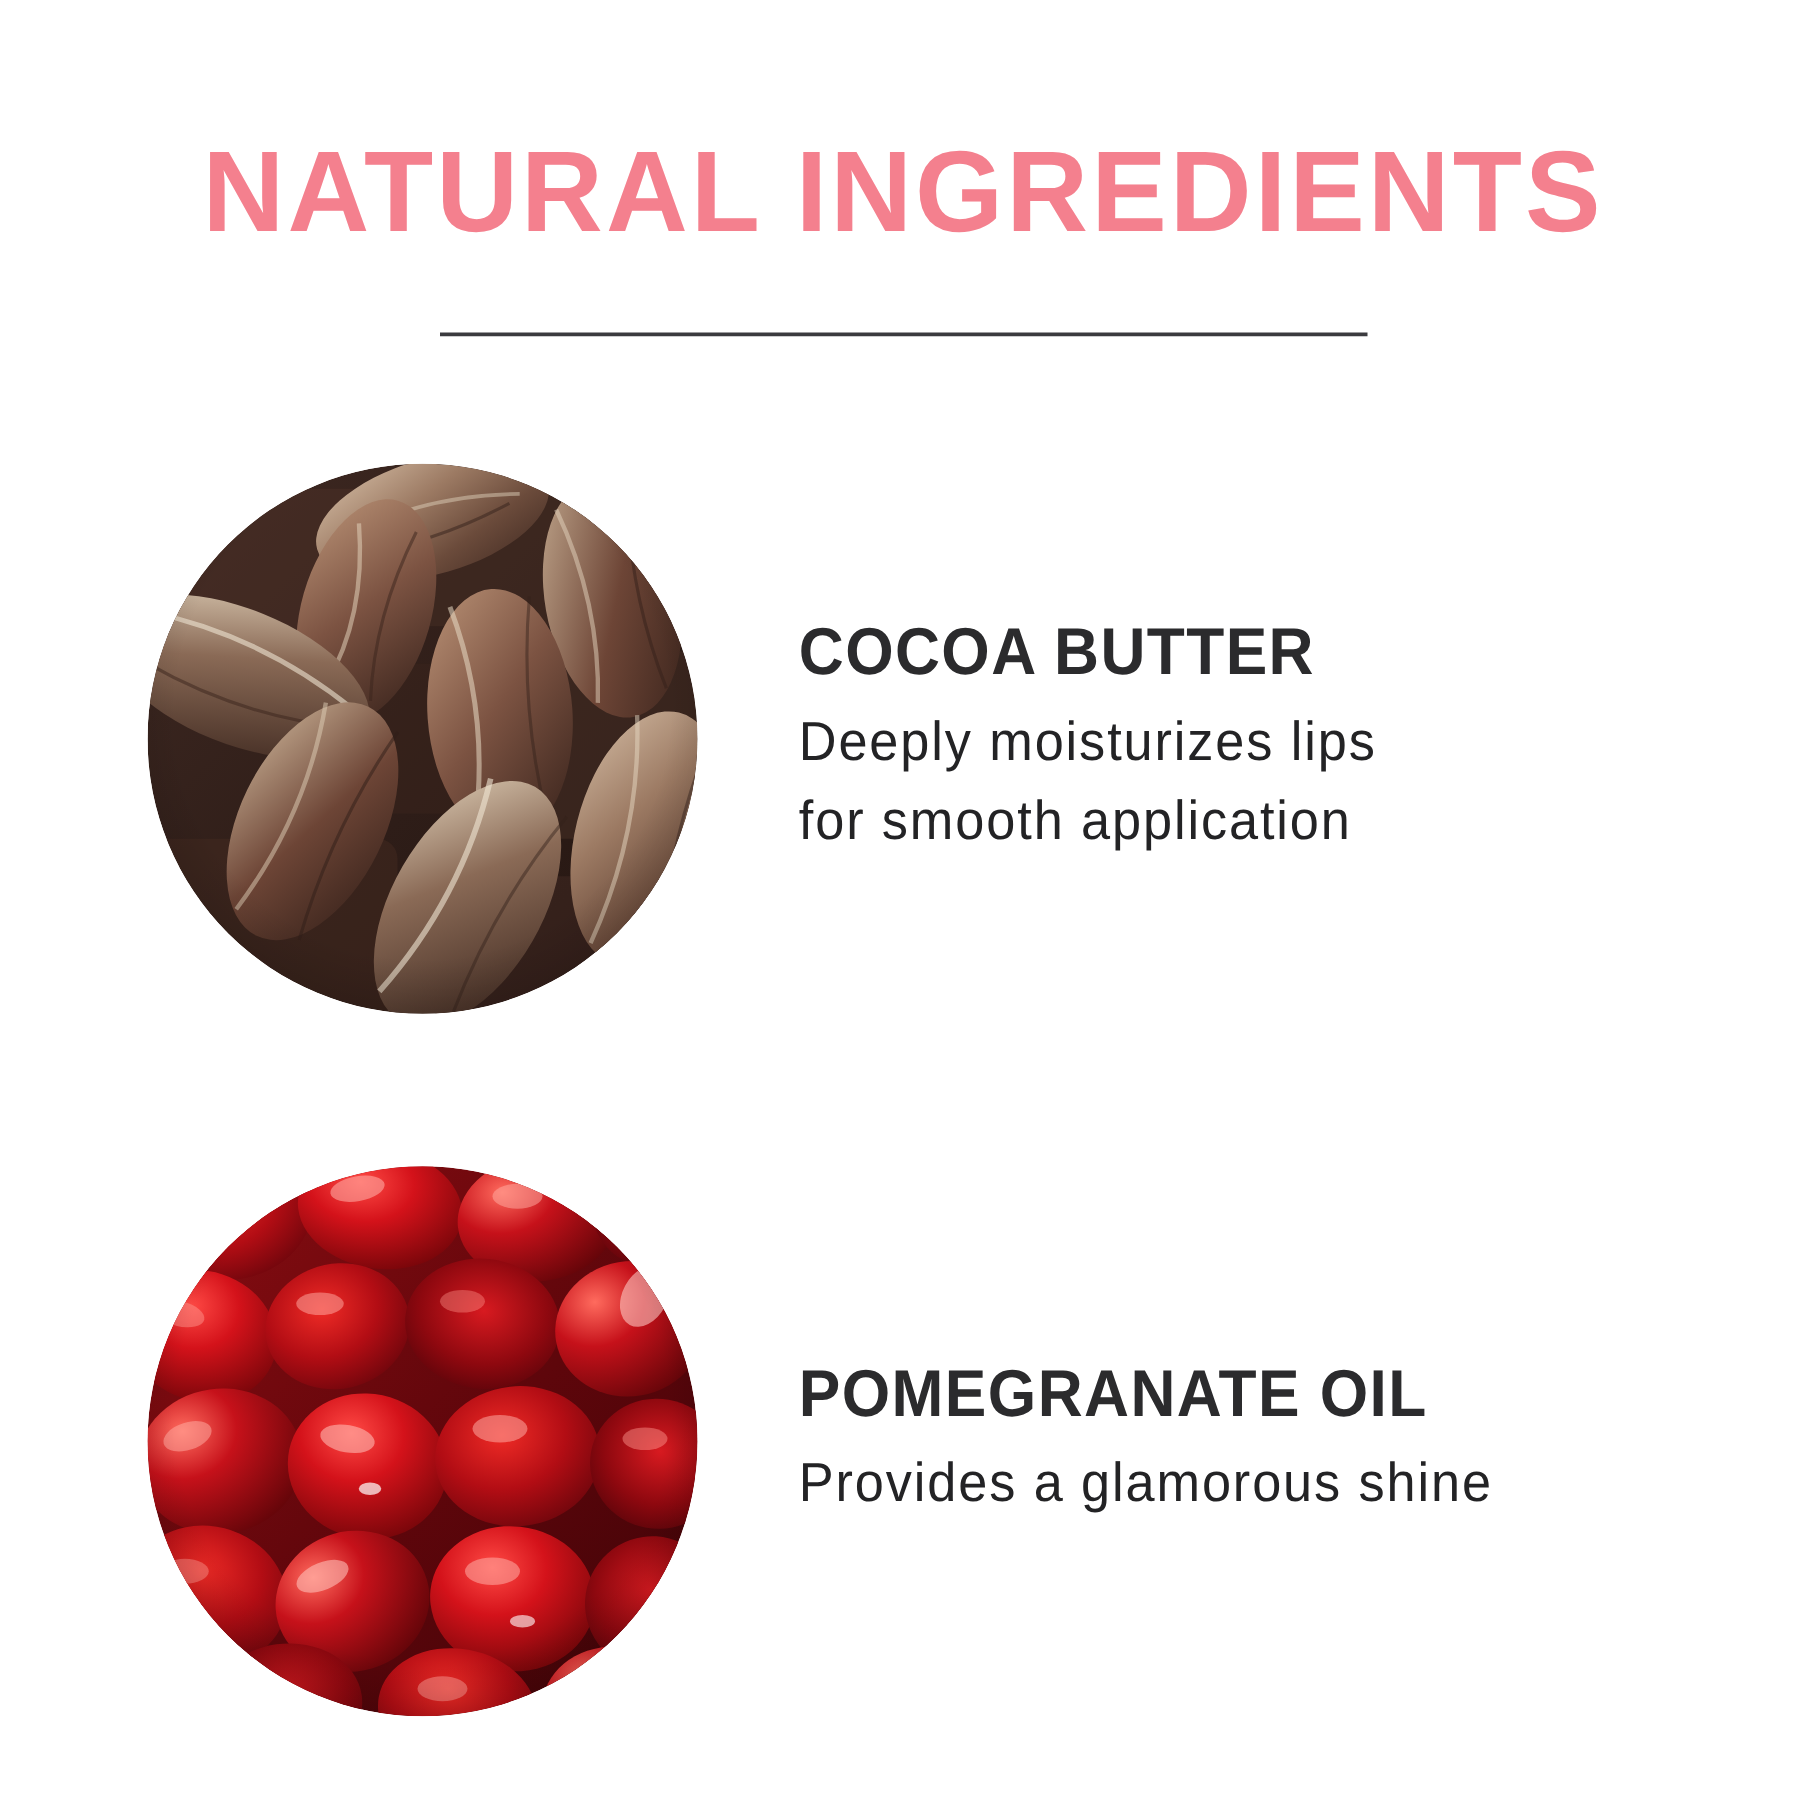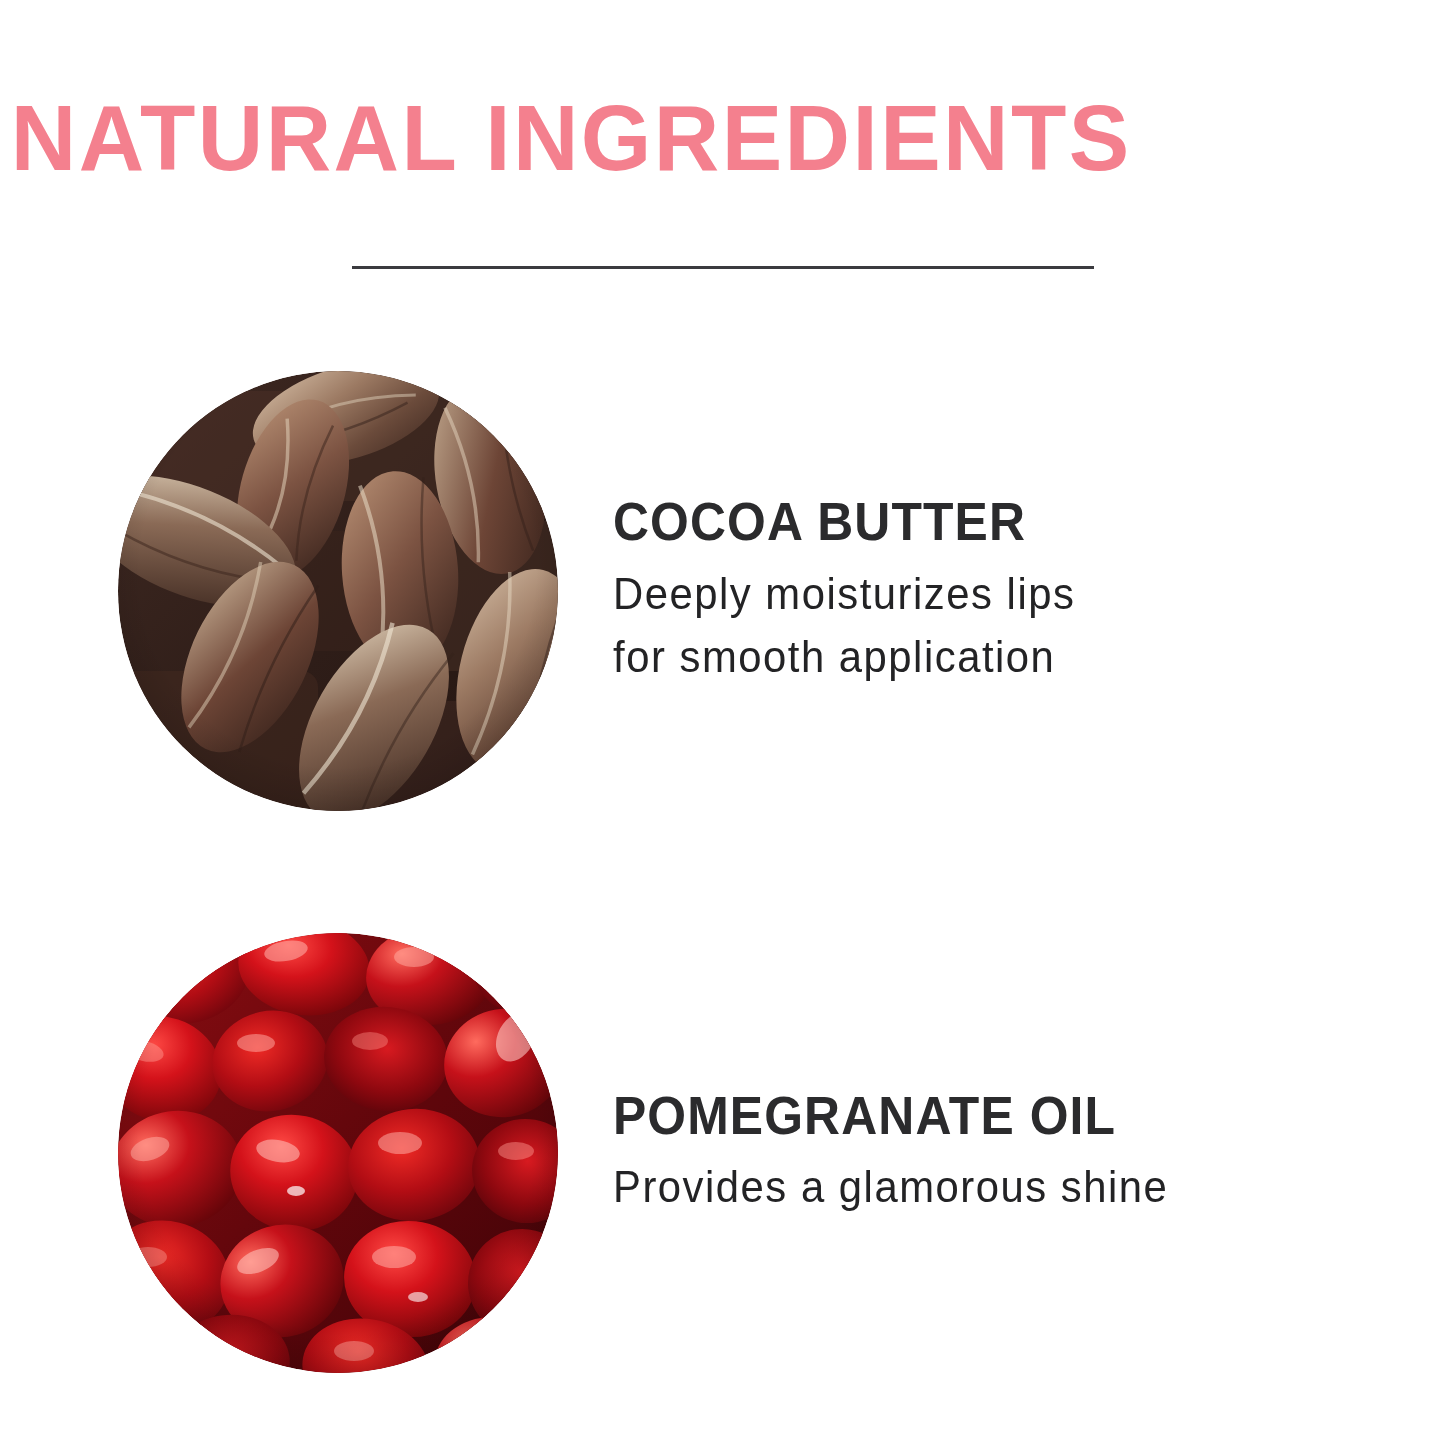--- a/index.html
+++ b/index.html
@@ -18,22 +18,23 @@
     position: relative;
     width: 1445px;
     height: 1445px;
     background: #ffffff;
   }
 
   
   .header {
     position: absolute;
     left: 0;
-    top: 92px;
-    width: 1445px;
+    top: 108px;
+    width: 1445px;
+    text-align: center;
   }
   .page-title {
     font-family: "Liberation Sans", sans-serif;
     font-size: 92px;
     font-weight: 700;
     line-height: 1.0;
     color: #f4808e;
     letter-spacing: 2.5px;
     transform: scaleX(0.985);
     transform-origin: center center;
@@ -72,21 +73,21 @@
     margin-left: 118px;
     width: 440px;
     height: 440px;
     border-radius: 50%;
     overflow: hidden;
     flex: 0 0 auto;
   }
   .photo svg { display: block; width: 440px; height: 440px; }
 
   .copy {
-    margin-left: 55px;
+    margin-left: 81px;
     flex: 1 1 auto;
     padding-right: 44px;
   }
 
   .ingredient-name {
     font-family: "Liberation Sans", sans-serif;
     font-size: 53px;
     font-weight: 700;
     color: #2b2b2d;
     letter-spacing: 1.2px;

